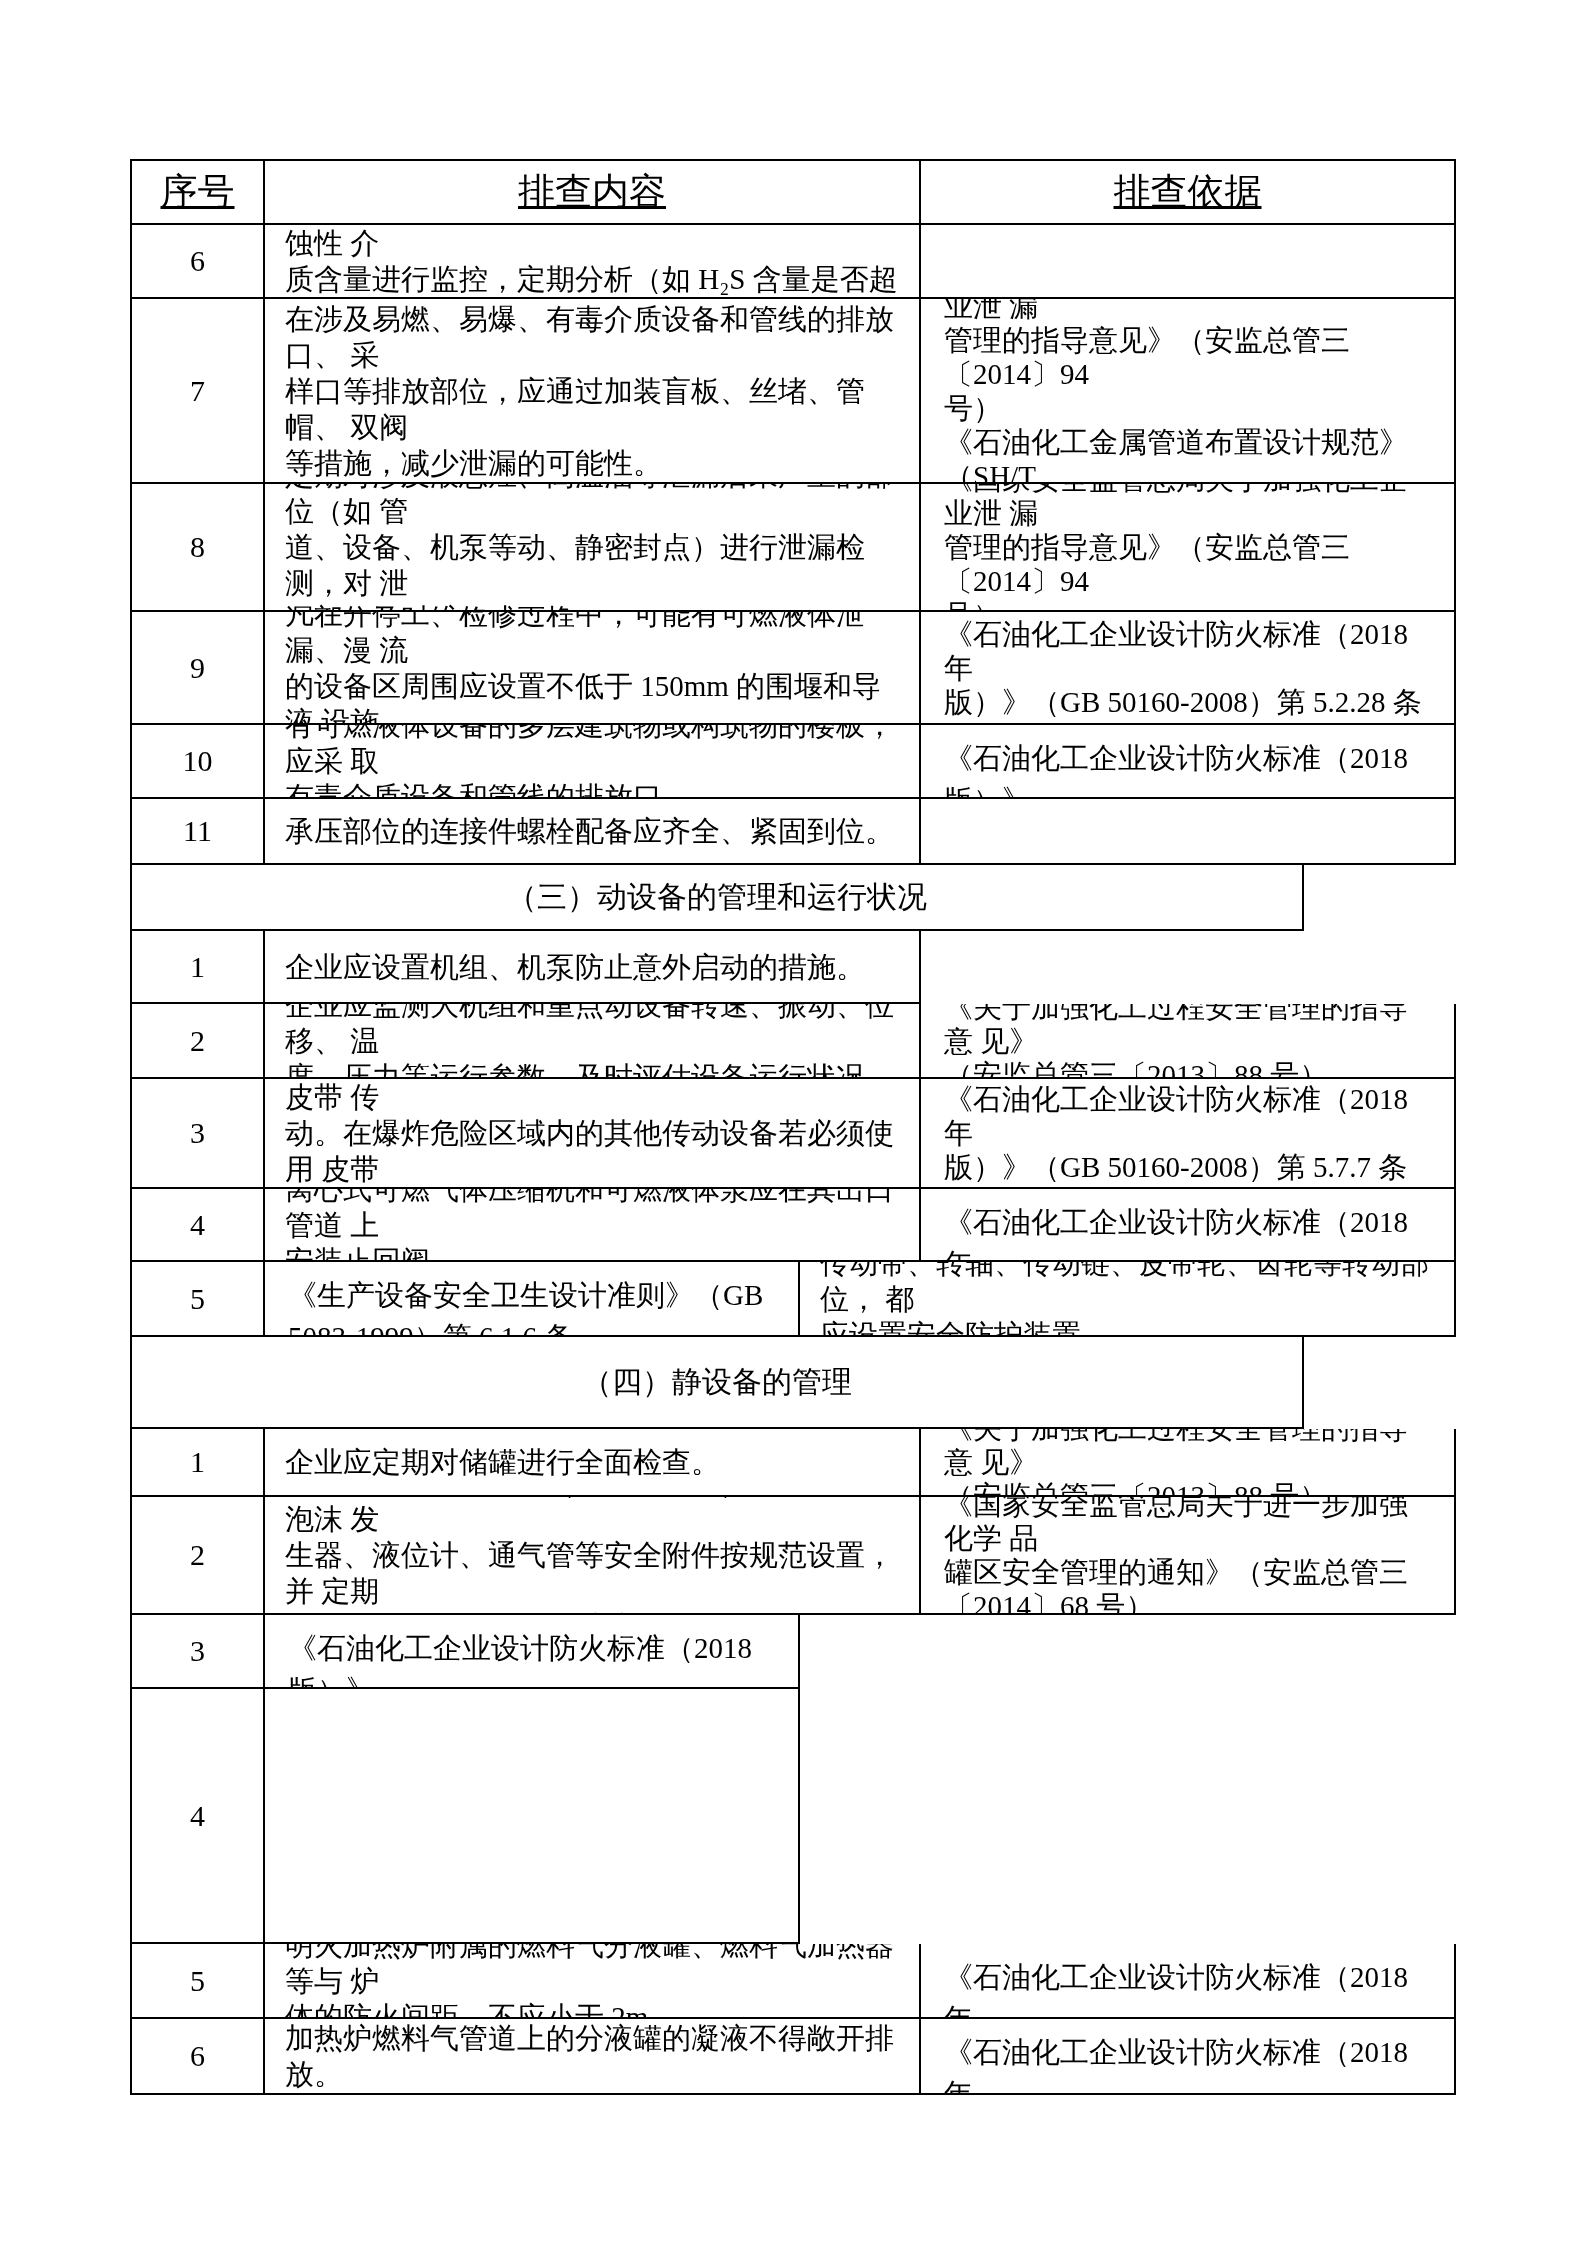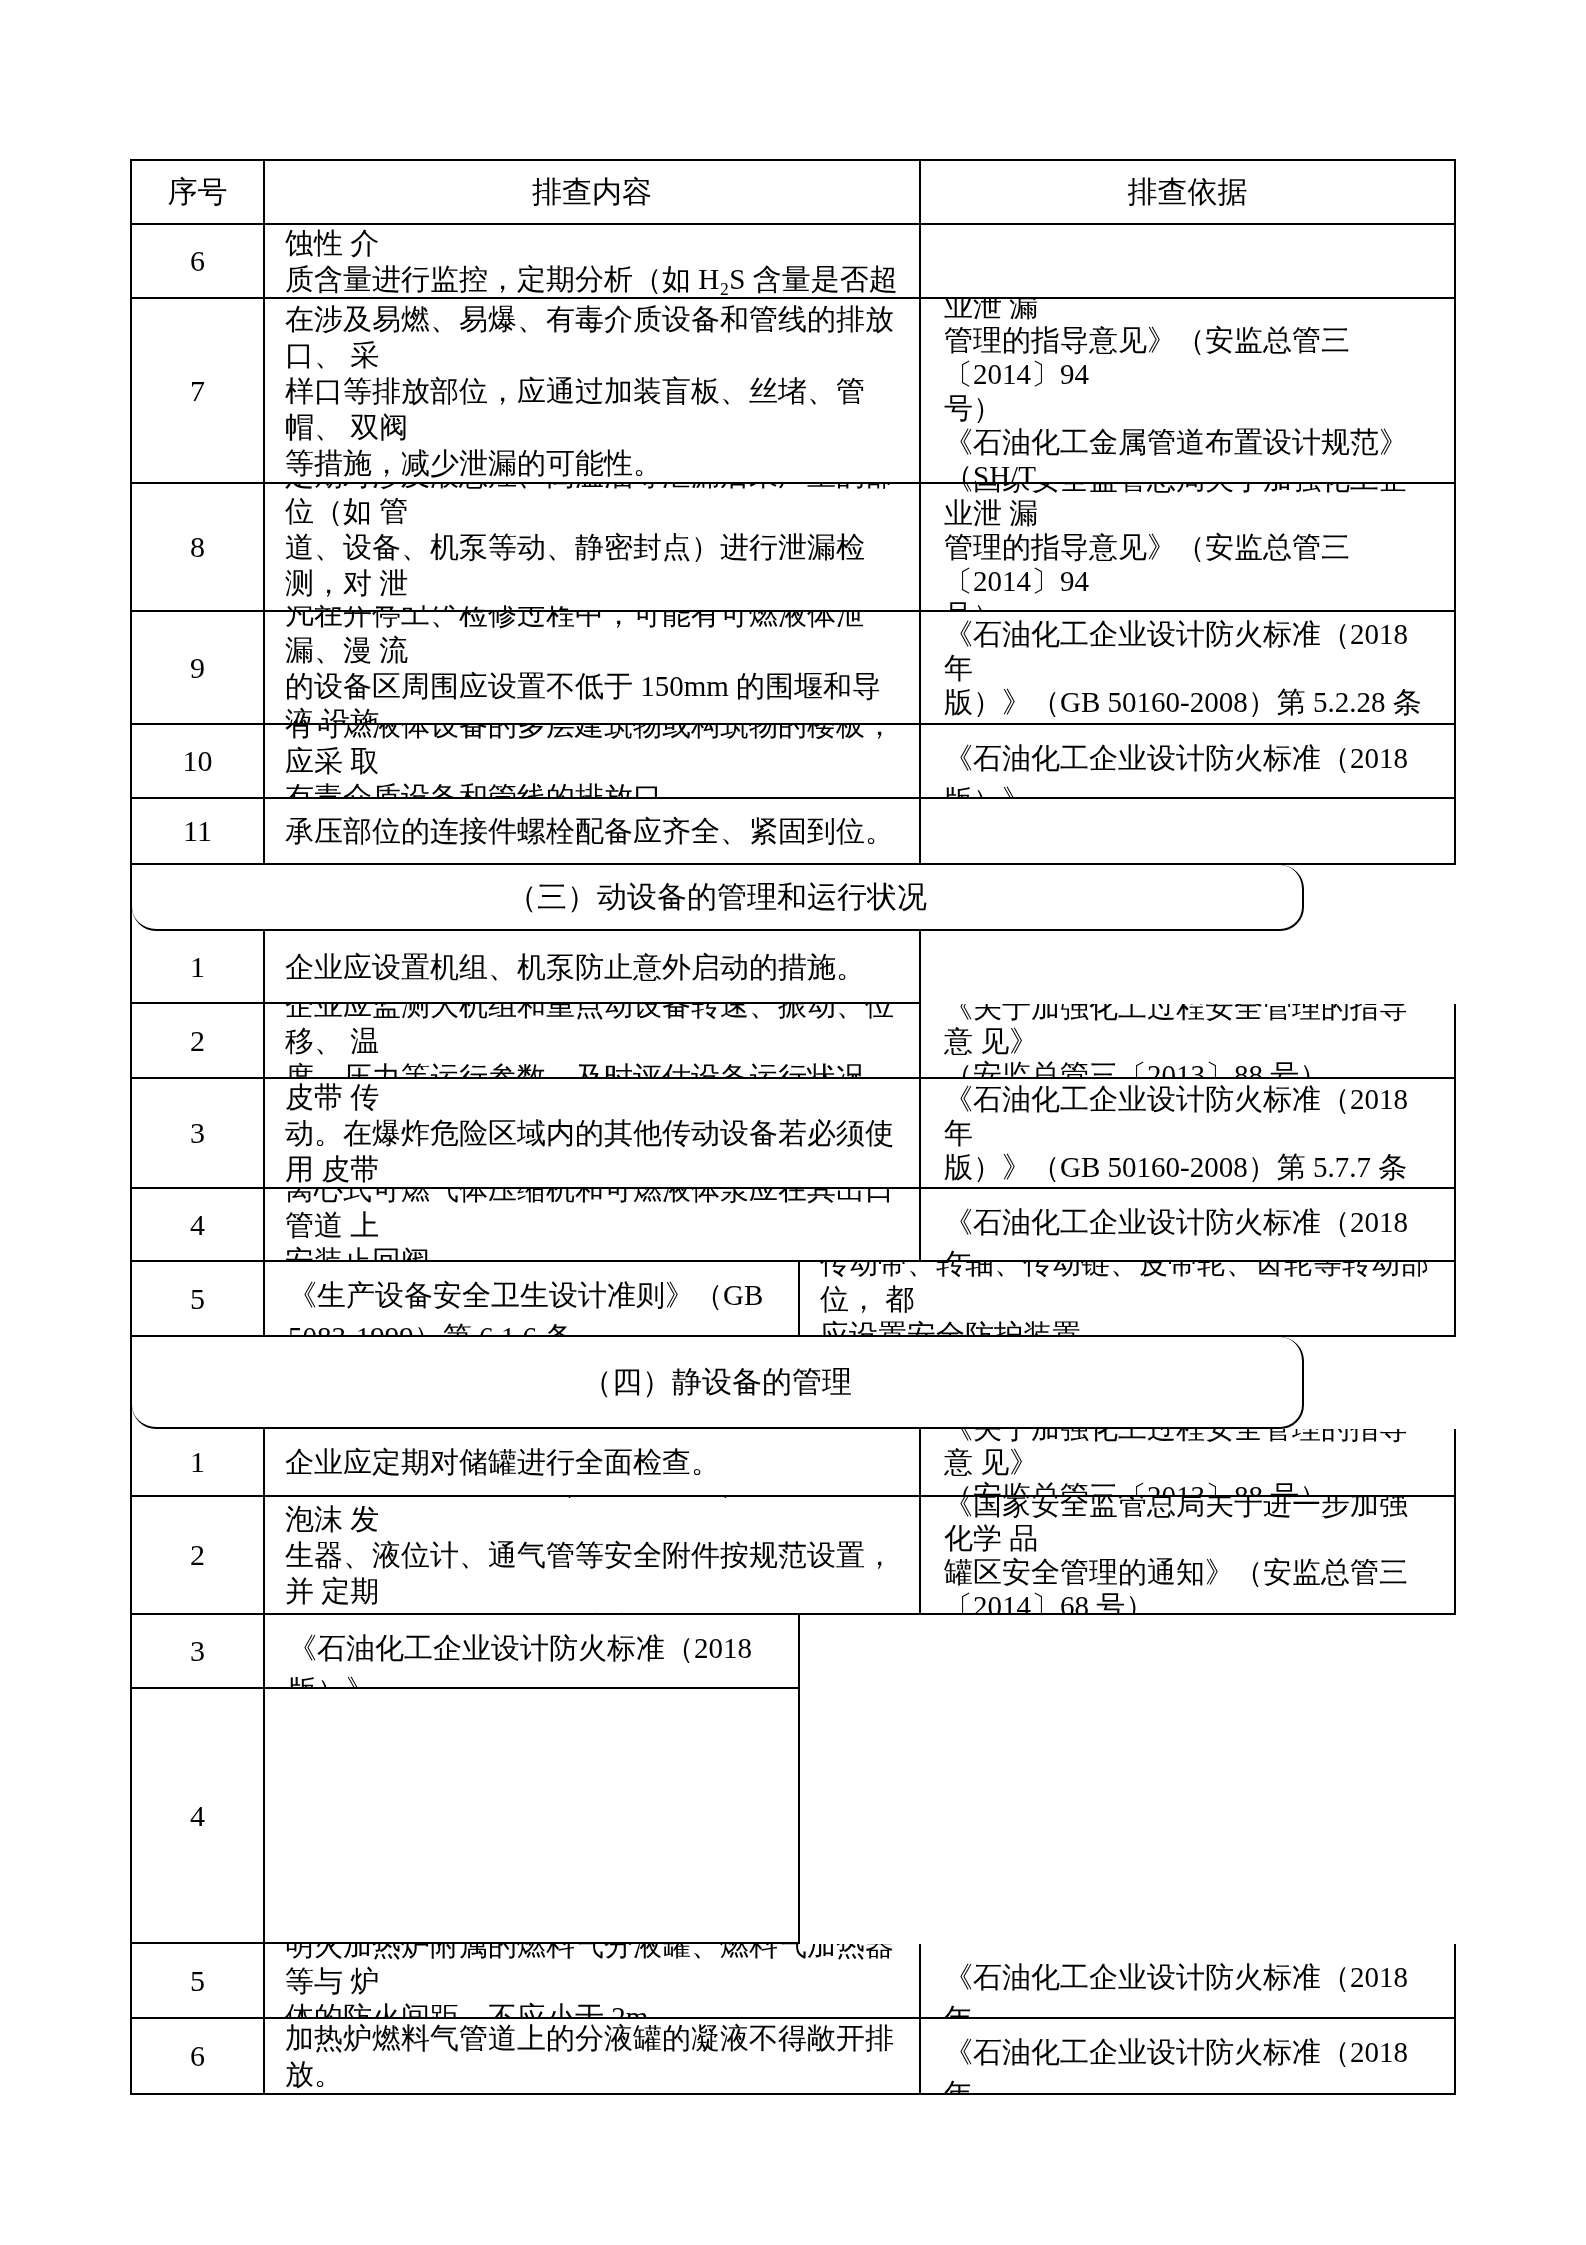--- a/index.html
+++ b/index.html
@@ -29,25 +29,24 @@
     white-space:pre-line;
   }
   .basis{
     width:535px;display:flex;align-items:center;
     padding:2px 23px;font-size:29px;line-height:34px;
     white-space:pre-line;
   }
   .basis.clip{
     align-items:flex-start;padding-top:12px;line-height:42px;
   }
-  .th{justify-content:center;line-height:normal;font-size:30px;}
+  .th{justify-content:center;line-height:normal;font-size:37px;text-decoration:underline;}
   .section-cell{
     width:1172px;display:flex;align-items:center;justify-content:center;
     font-size:30px;
-    border-radius:24px;
   }
 </style>
 </head>
 <body>
 
 <div class="doc-table">
 
   <div class="tr" style="height:64px">
     <div class="td num th">序号</div>
     <div class="td content th">排查内容</div>

